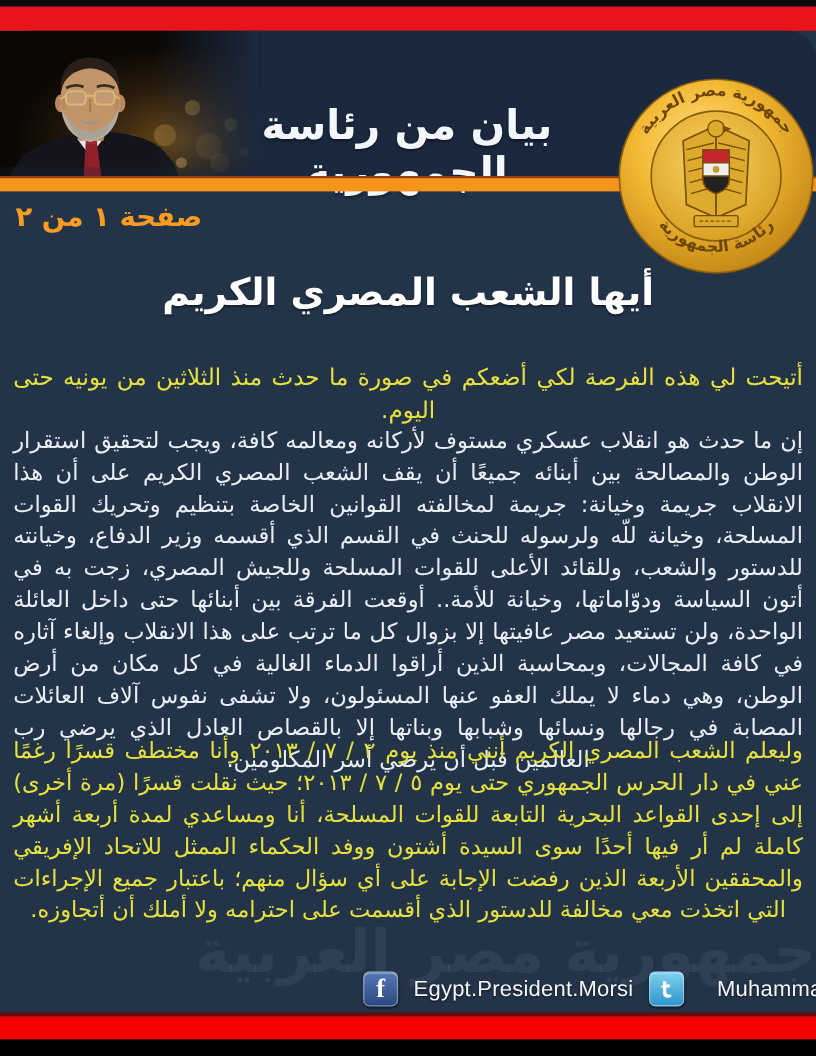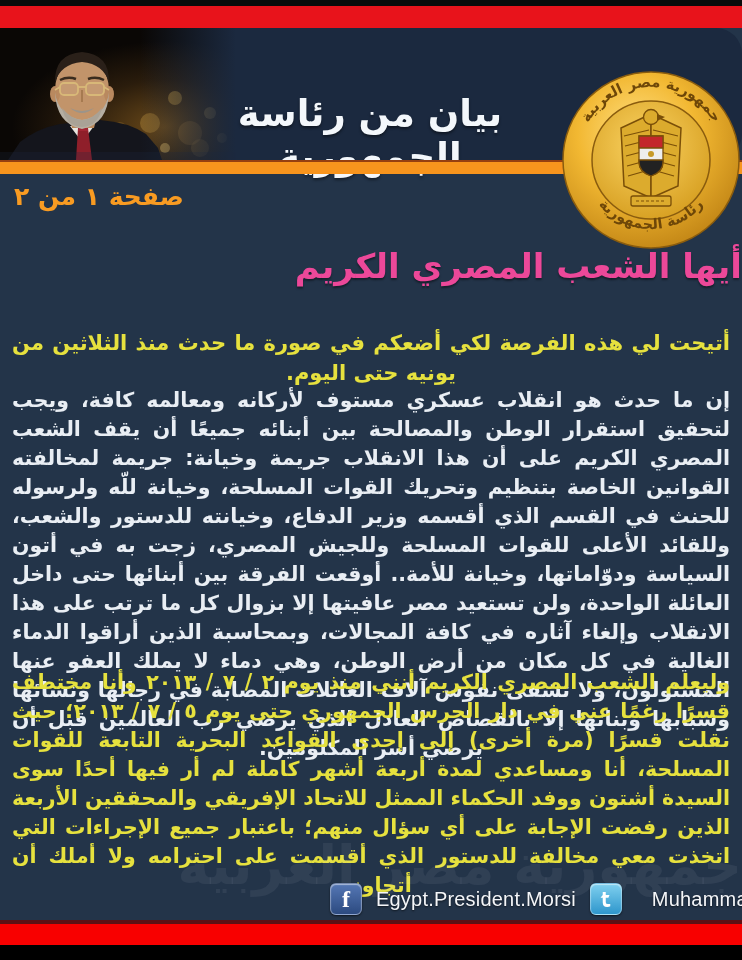--- a/index.html
+++ b/index.html
@@ -35,27 +35,27 @@
   }
   .page-label{
     position:absolute; top:182px; left:14px;
     color:#f89b22; font-size:25px; direction:rtl; font-weight:bold;
   }
   .seal{ position:absolute; top:70px; left:561px; width:180px; height:180px; z-index:5; }
 
   
   .heading{
     position:absolute; top:246px; left:0; width:742px;
-    color:#ec4899; font-size:34px; font-weight:bold; text-align:right; direction:rtl;
+    color:#ffffff; font-size:34px; font-weight:bold; text-align:center; direction:rtl;
     text-shadow:0 2px 2px rgba(0,0,0,.4);
   }
   .para{
     position:absolute; left:12px; width:718px;
     direction:rtl; text-align:justify; text-align-last:center;
-    font-weight:bold;
+    font-weight:normal;
   }
   .para-intro{ top:328px; color:#e6e13e; font-size:21px; line-height:30px; }
   .para-body{ top:386px; color:#e9eef4; font-size:20.5px; line-height:29px; }
   .para-closing{ top:668px; color:#e6e13e; font-size:20.5px; line-height:29px; }
 
   
   .watermark{
     position:absolute; top:834px; left:262px; width:480px;
     color:rgba(223,232,244,0.07); font-size:54px; font-weight:bold;
     direction:rtl; white-space:nowrap; pointer-events:none;

